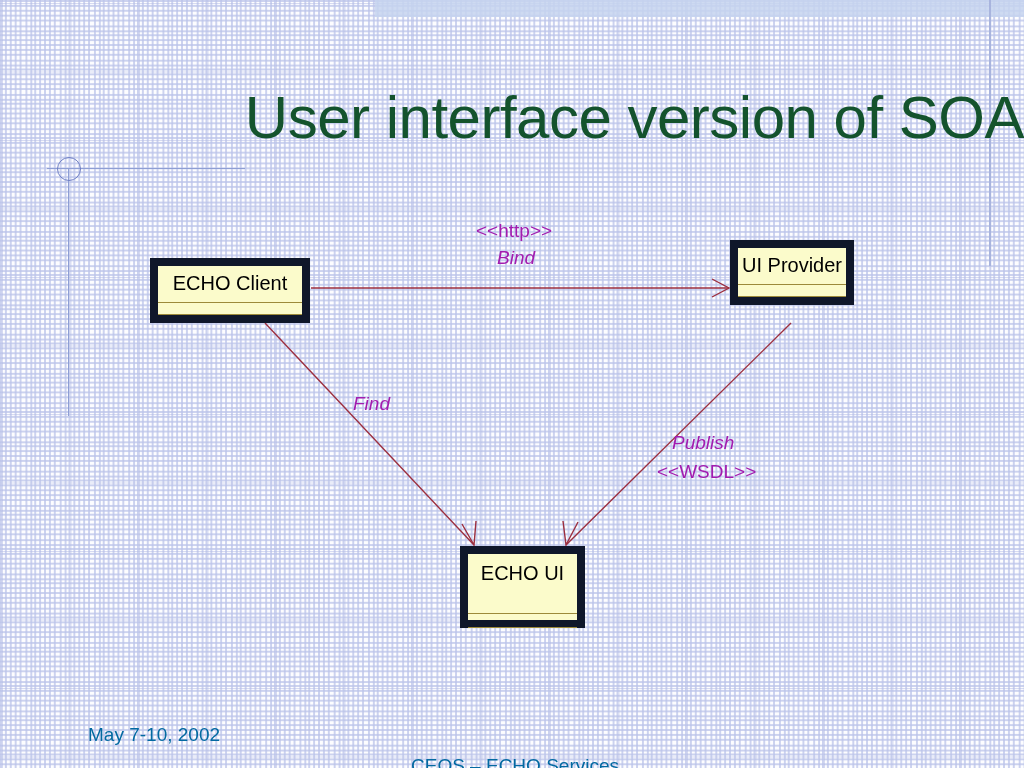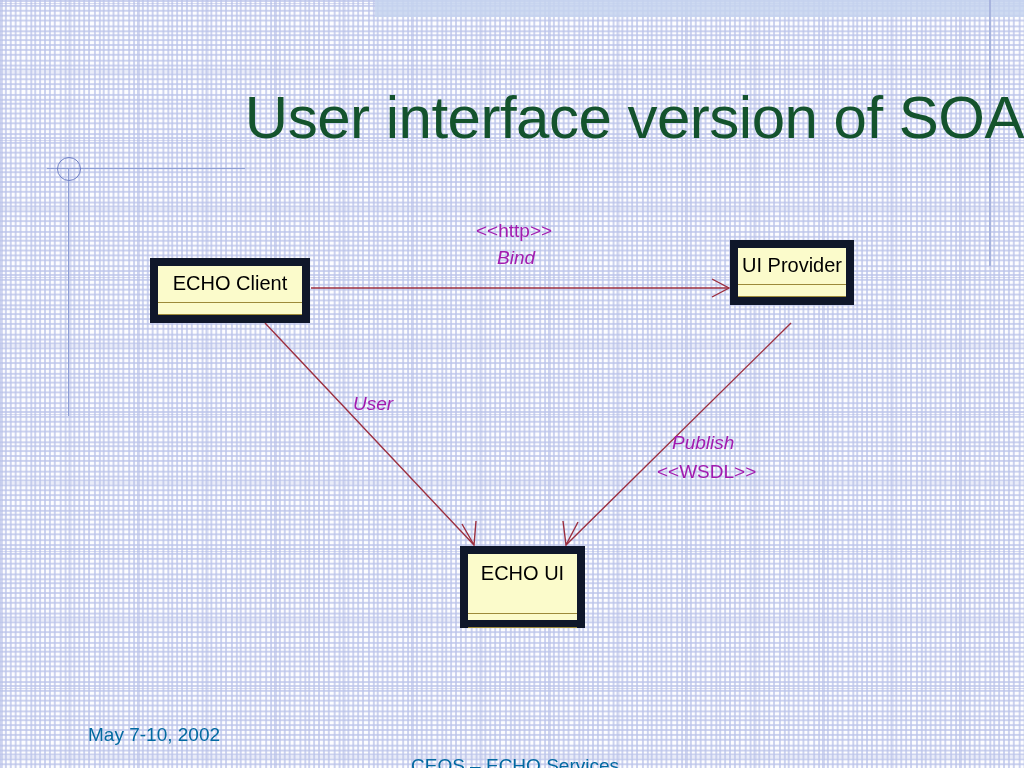--- a/index.html
+++ b/index.html
@@ -231,21 +231,21 @@
     <div class="uml-name">
       <div>ECHO UI</div>
     </div>
     <div class="uml-compartment"></div>
     <div class="uml-compartment last"></div>
   </div>
 
   <div class="edge-label" id="lbl-http">&lt;&lt;http&gt;&gt;</div>
   <div class="edge-label ital" id="lbl-bind">Bind</div>
 
-  <div class="edge-label ital" id="lbl-find">User</div>
+  <div class="edge-label ital" id="lbl-find">Find</div>
 
   <div class="edge-label ital" id="lbl-publish">Publish</div>
   <div class="edge-label" id="lbl-wsdl">&lt;&lt;WSDL&gt;&gt;</div>
 
   <div class="footer-text" id="footer-date">May 7-10, 2002</div>
   <div class="footer-text" id="footer-event">CEOS – ECHO Services</div>
 
 </div>
 
 </body></html>

